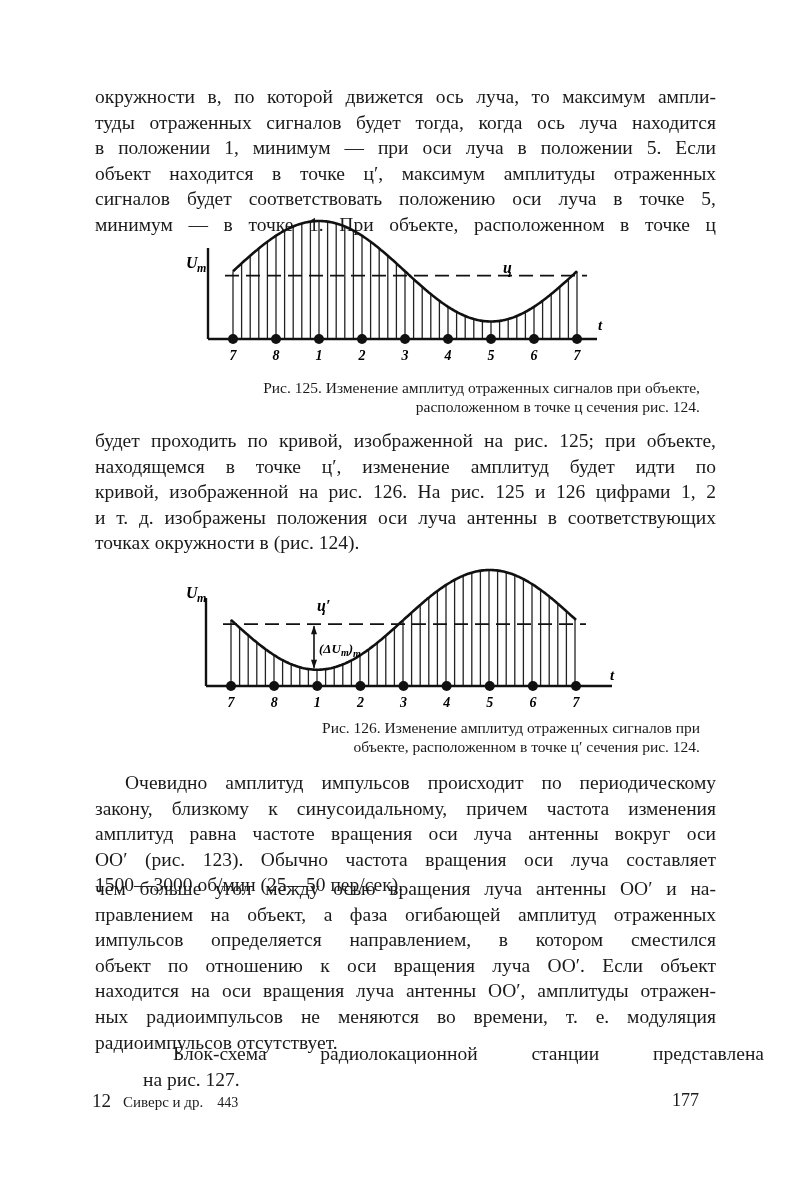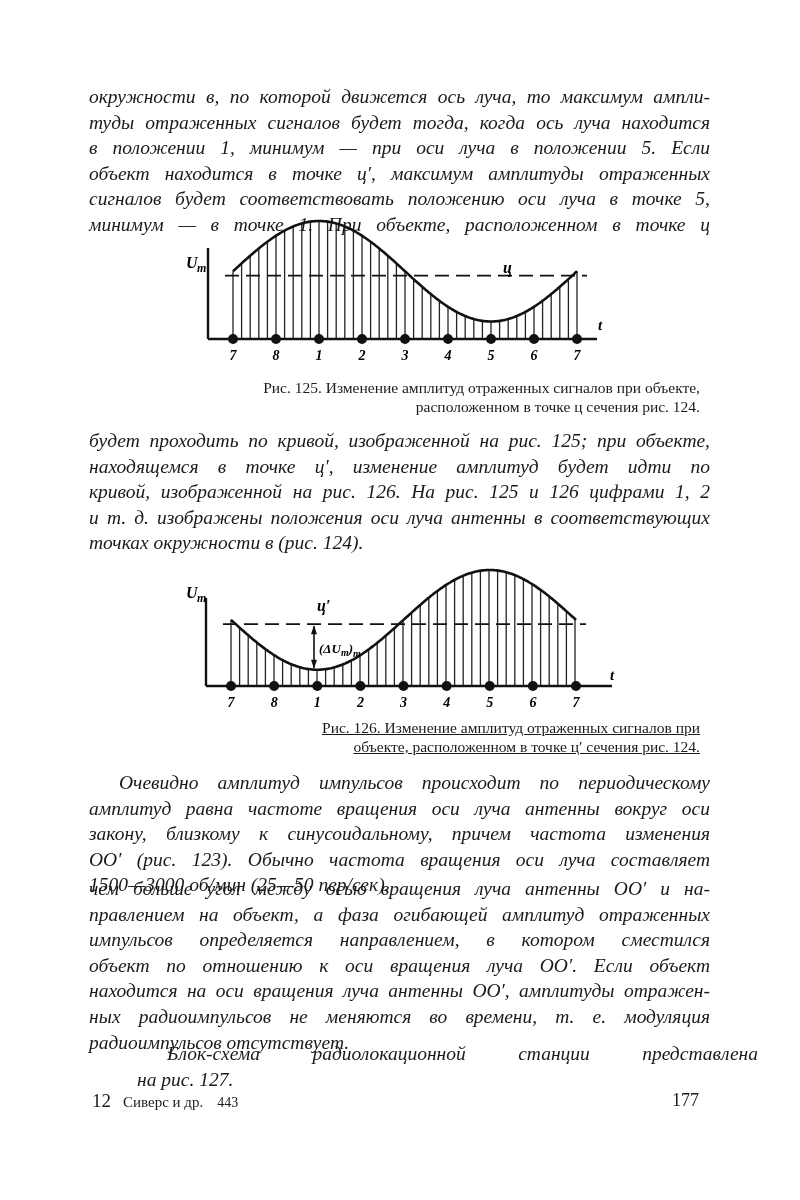--- a/index.html
+++ b/index.html
@@ -1,19 +1,19 @@
 <!DOCTYPE html>
 <html><head>
 <meta charset="utf-8">
 <style>
   html, body { margin: 0; padding: 0; background: #ffffff; }
   body { width: 800px; height: 1200px; position: relative; overflow: hidden;
          font-family: "Liberation Serif", "DejaVu Serif", serif; color: #1a1a1a; }
-  .para { position: absolute; left: 89px; width: 621px; font-size: 19.5px; line-height: 25.6px;
-          text-align: justify; text-align-last: auto; font-style: italic; }
+  .para { position: absolute; left: 95px; width: 621px; font-size: 19.5px; line-height: 25.6px;
+          text-align: justify; text-align-last: auto; }
   .line { display: block; text-align: justify; text-align-last: justify; white-space: nowrap; height: 25.6px; }
   .line.last { text-align-last: left; }
   .indent { padding-left: 30px; }
   .caption { position: absolute; left: 100px; width: 600px; text-align: right;
              font-size: 15.5px; line-height: 19px; }
   .fig { position: absolute; left: 0; top: 0; }
   .fig svg { position: absolute; left: 0; top: 0; overflow: visible; }
   .axis-label { font-family: "Liberation Serif", serif; font-style: italic; font-weight: bold; }
   .footer { position: absolute; top: 1090px; font-size: 16px; }
 </style>
@@ -181,29 +181,29 @@
       <text x="186" y="598" font-size="16" class="axis-label">U</text>
       <text x="197" y="602" font-size="12" class="axis-label">m</text>
       <text x="610" y="680" font-size="15" class="axis-label">t</text>
       <text x="317" y="611" font-size="16" class="axis-label">ц′</text>
       <line x1="314" y1="626.2056074766355" x2="314" y2="667.7383177570093" stroke="#111" stroke-width="1.6"></line>
       <path d="M311 634.2056074766355 L314 625.2056074766355 L317 634.2056074766355Z" fill="#111"></path>
       <path d="M311 659.7383177570093 L314 668.7383177570093 L317 659.7383177570093Z" fill="#111"></path>
       <text x="319" y="653.2056074766355" font-size="13" class="axis-label"><tspan>(ΔU</tspan><tspan font-size="10" dy="3">m</tspan><tspan dy="-3">)</tspan><tspan font-size="10" dy="4">m</tspan></text>
     </svg>
 </div>
-<div class="caption" style="top:718px;text-decoration:underline;">
+<div class="caption" style="top:718px;">
   <div>Рис. 126. Изменение амплитуд отраженных сигналов при</div>
   <div>объекте, расположенном в точке ц′ сечения рис. 124.</div>
 </div>
 
 <div class="para" style="top:770px;">
   <span class="line indent">Очевидно амплитуд импульсов происходит по периодическому</span>
+  <span class="line">закону, близкому к синусоидальному, причем частота изменения</span>
   <span class="line">амплитуд равна частоте вращения оси луча антенны вокруг оси</span>
-  <span class="line">закону, близкому к синусоидальному, причем частота изменения</span>
   <span class="line">OO′ (рис. 123). Обычно частота вращения оси луча составляет</span>
   <span class="line last">1500—3000 об/мин (25—50 пер/сек).</span>
 </div>
 
 <div class="para" style="top:876px;">
   <span class="line">чем больше угол между осью вращения луча антенны OO′ и на-</span>
   <span class="line">правлением на объект, а фаза огибающей амплитуд отраженных</span>
   <span class="line">импульсов определяется направлением, в котором сместился</span>
   <span class="line">объект по отношению к оси вращения луча OO′. Если объект</span>
   <span class="line">находится на оси вращения луча антенны OO′, амплитуды отражен-</span>

